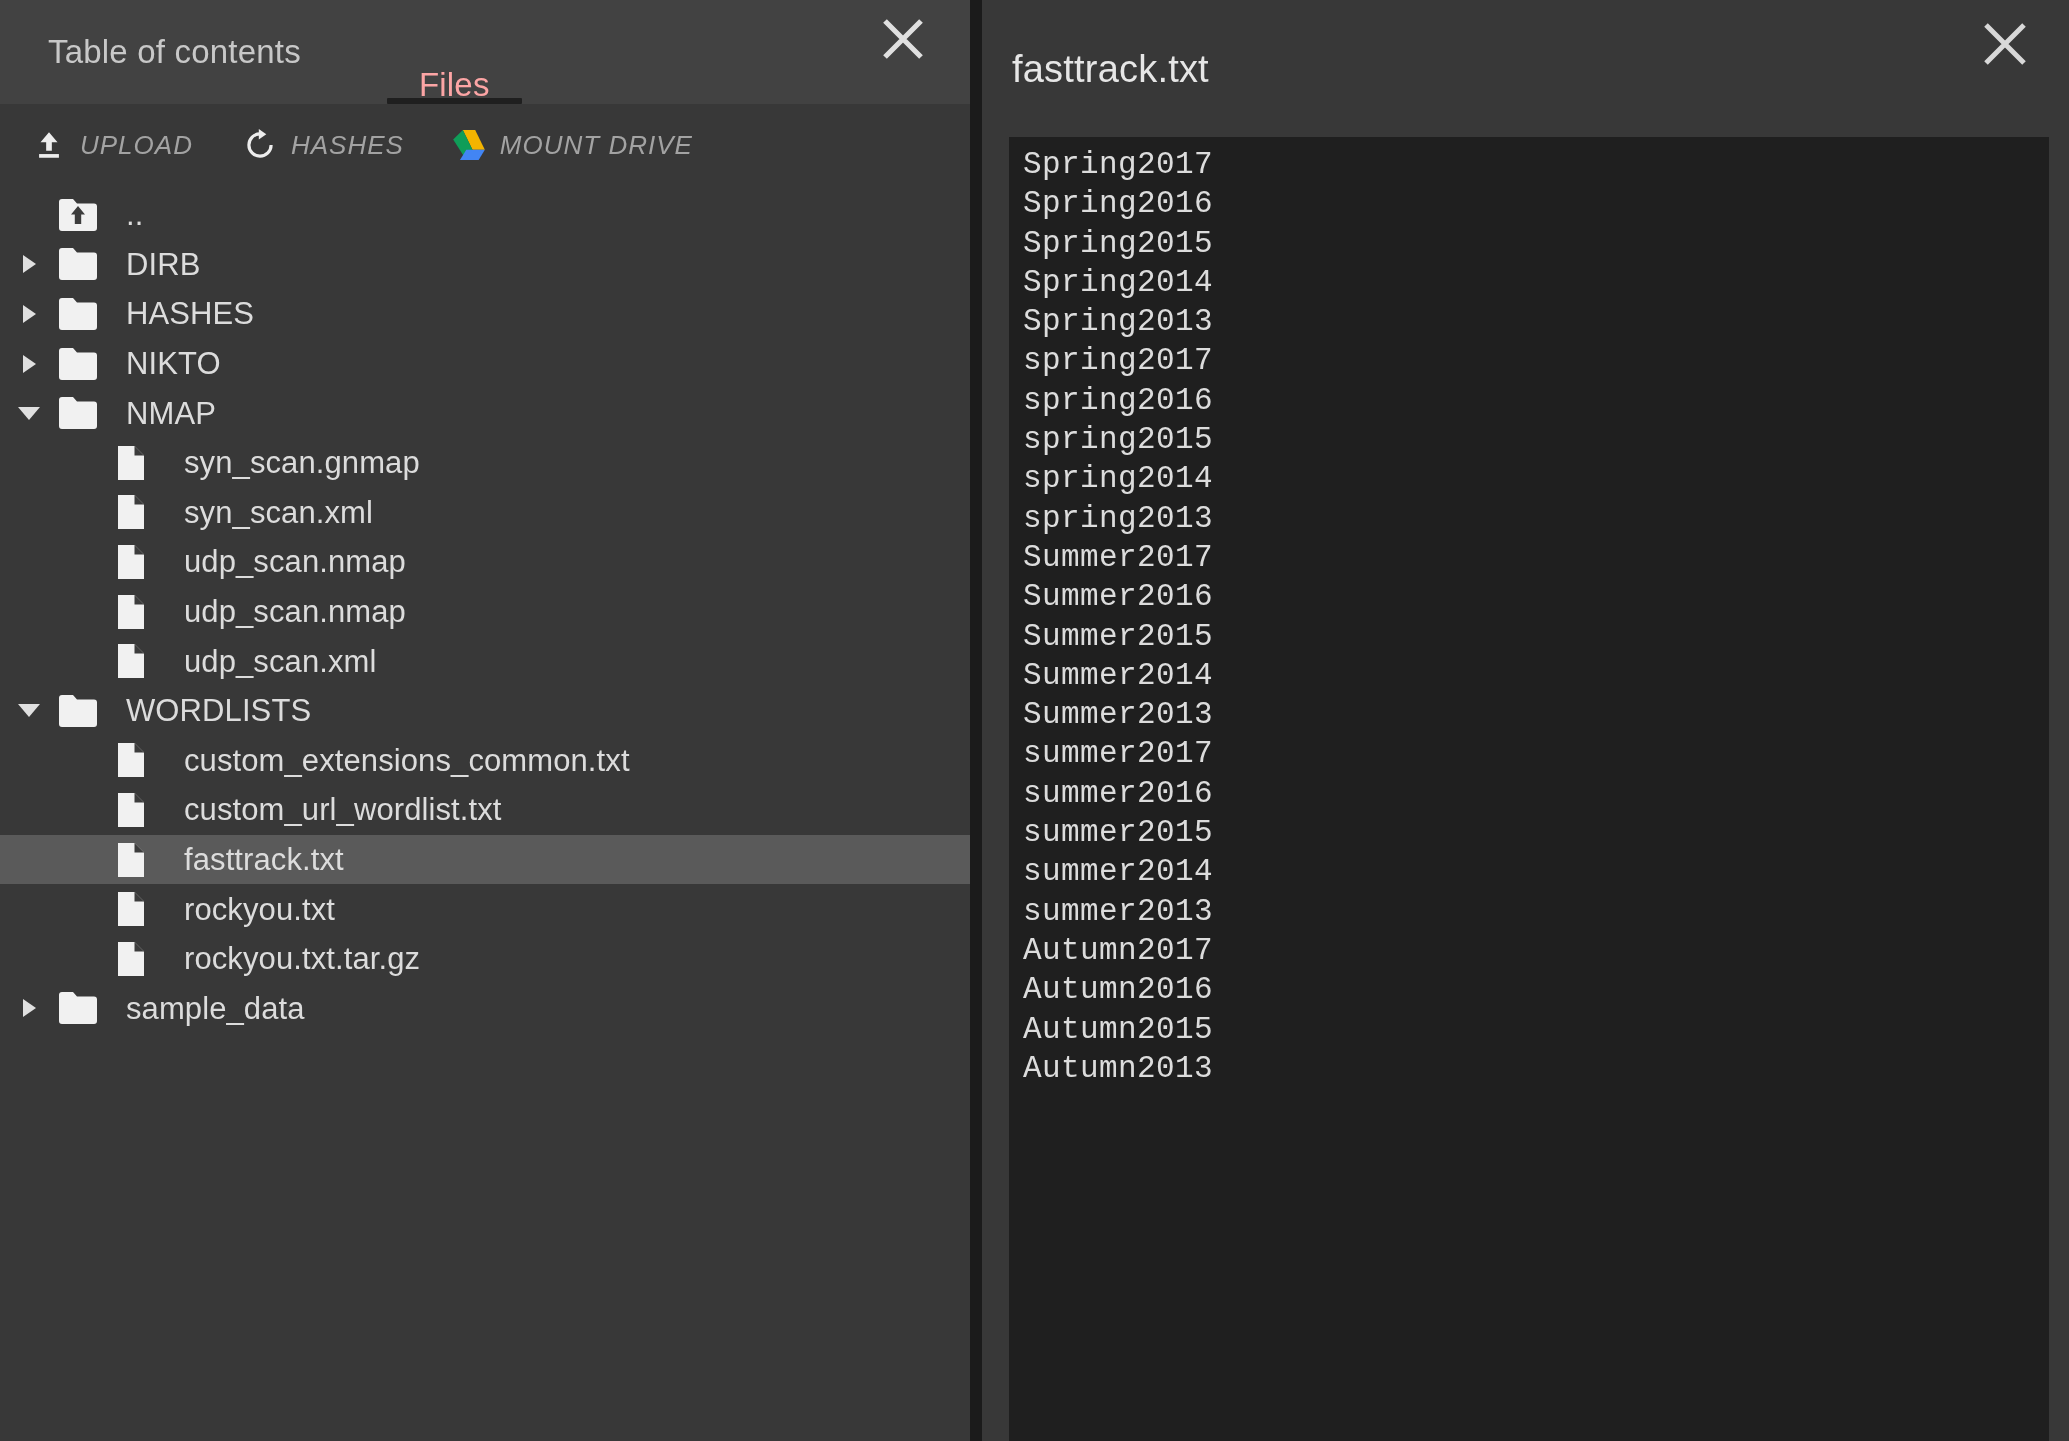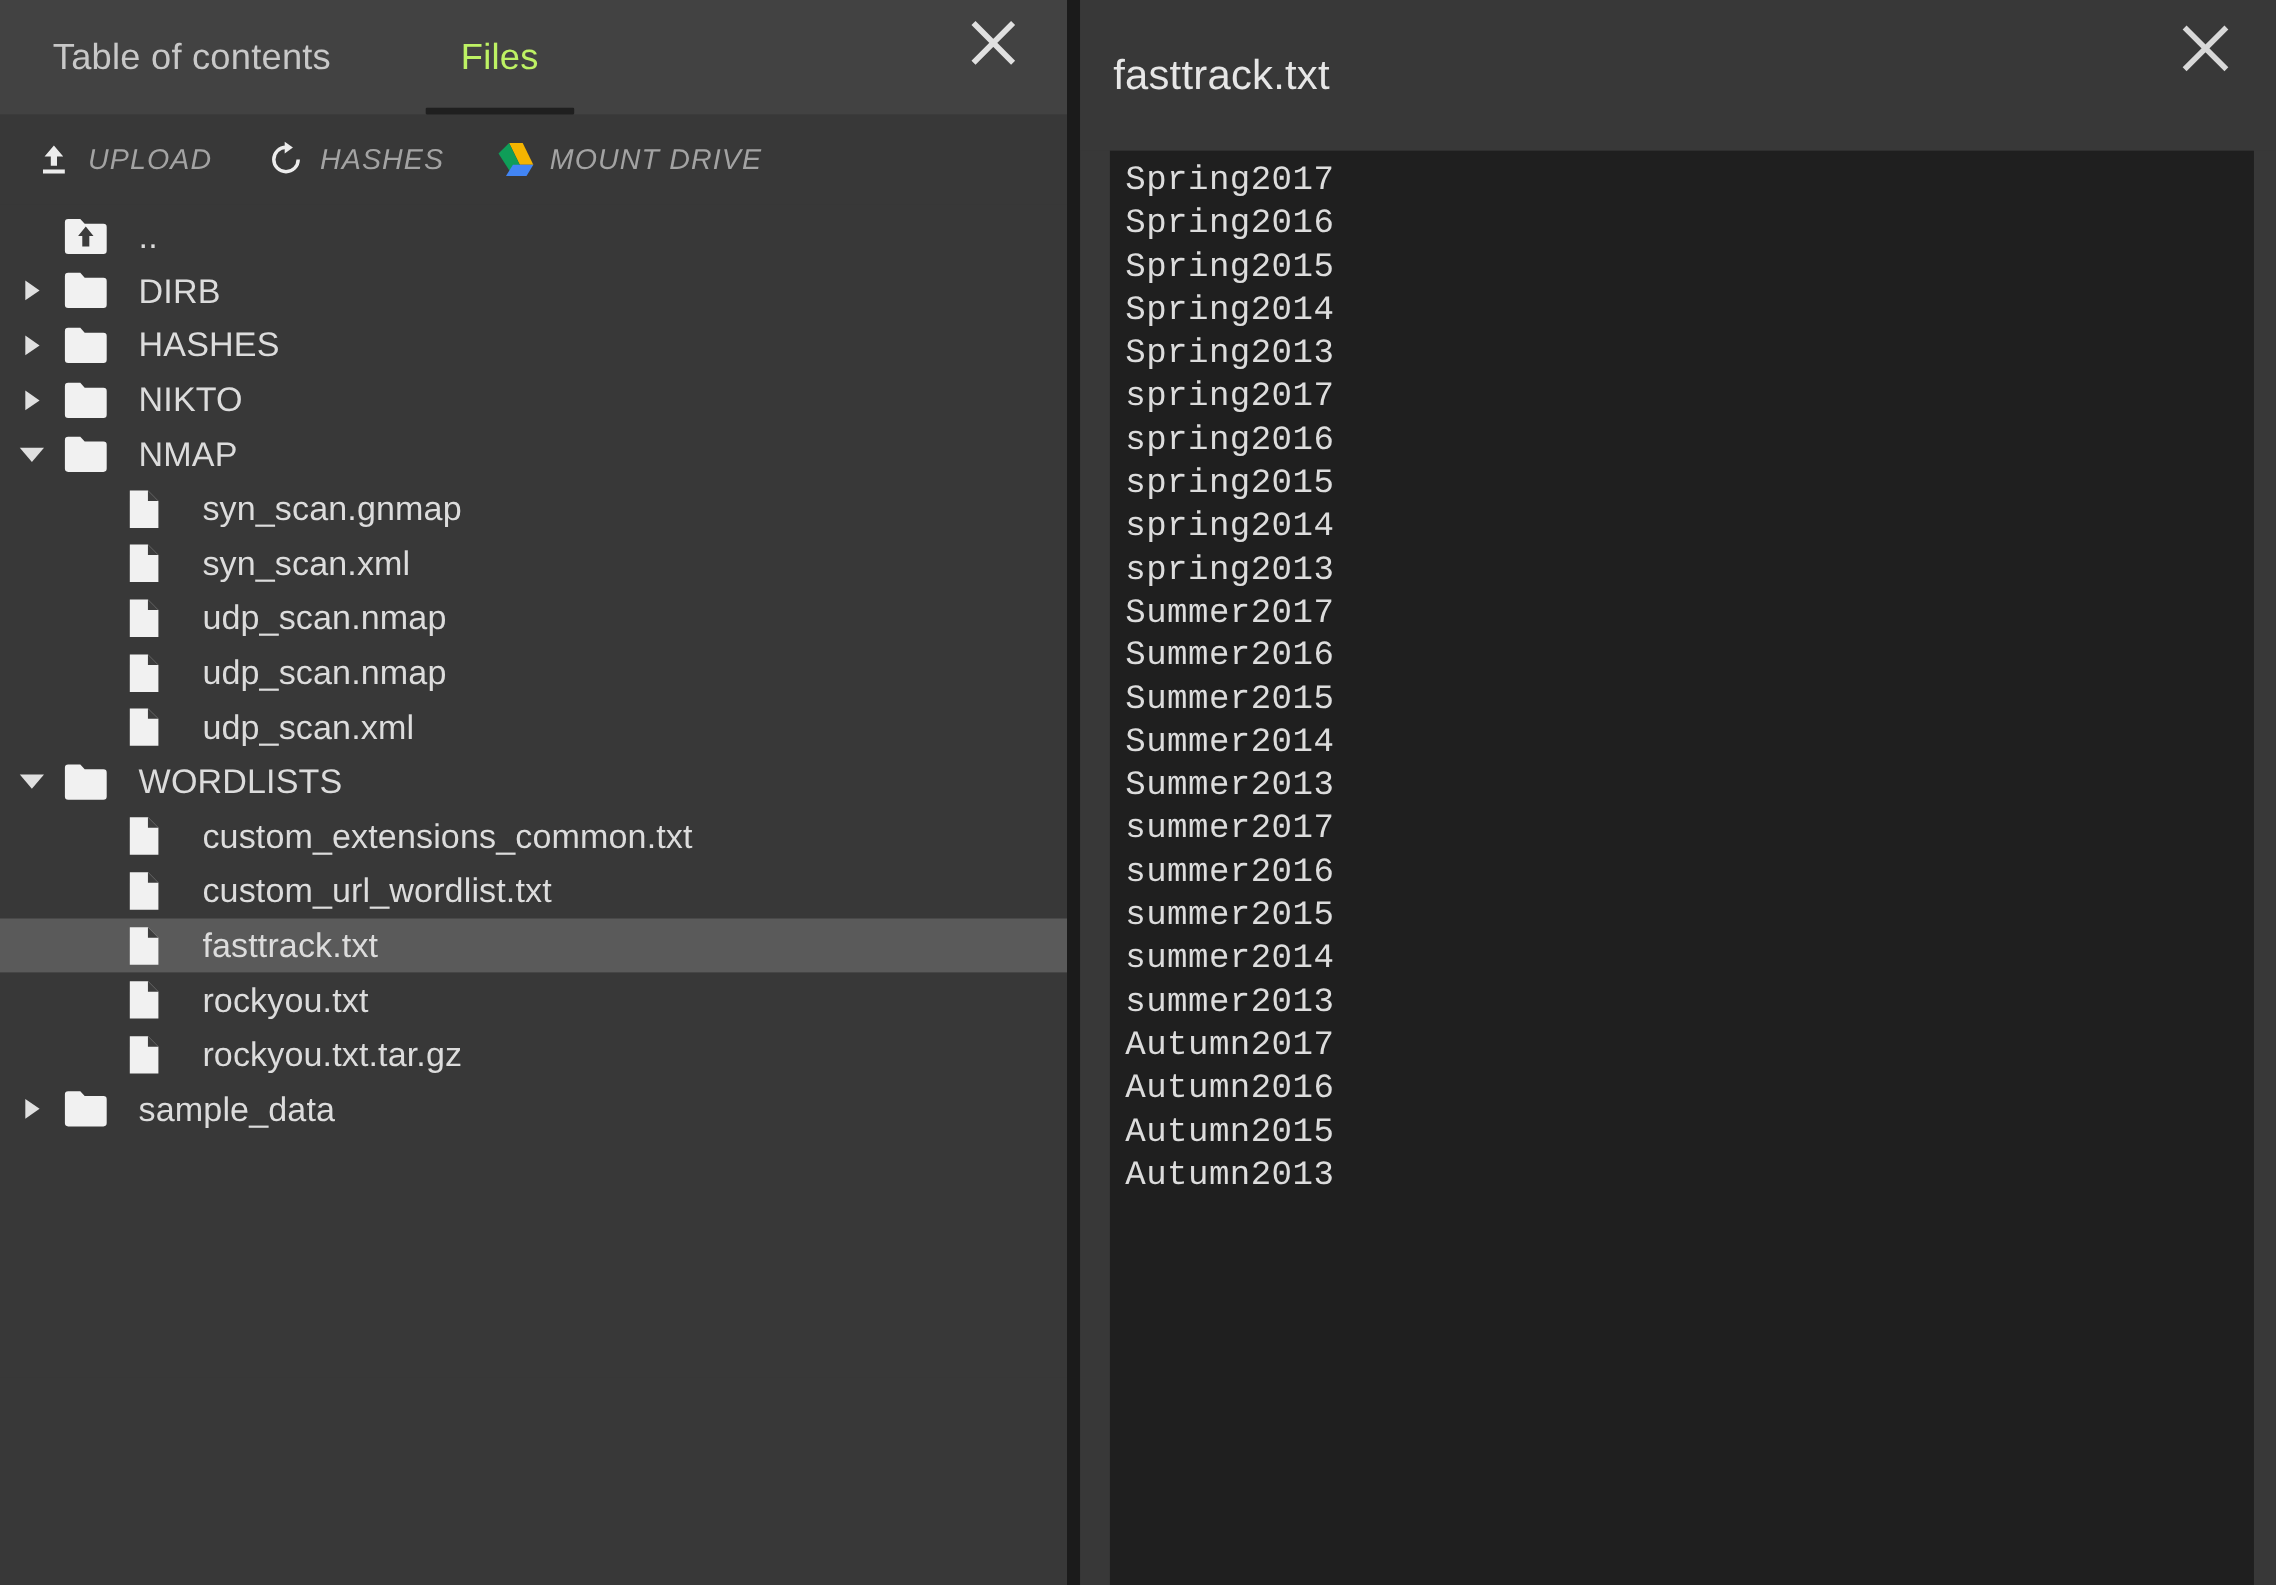--- a/index.html
+++ b/index.html
@@ -47,21 +47,21 @@
     justify-content: center;
     color: #c8c8c8;
     font-size: 33px;
     letter-spacing: 0.2px;
     cursor: pointer;
     white-space: nowrap;
   }
   .tab-toc   { padding: 0 48px; margin-left: 0px; }
   .tab-snip  { padding: 0 44px; margin-left: 28px; }
   .tab-files { padding: 0 40px; margin-left: 30px; }
-  .tab.active { color: #bef264; }
+  .tab.active { color: #fca5a5; align-items: flex-end; }
   .tab.active::after {
     content: "";
     position: absolute;
     left: 8px; right: 8px;
     bottom: 0;
     height: 6px;
     background: #1f1f1f;
     border-radius: 1px;
   }
   .tabbar-close {

